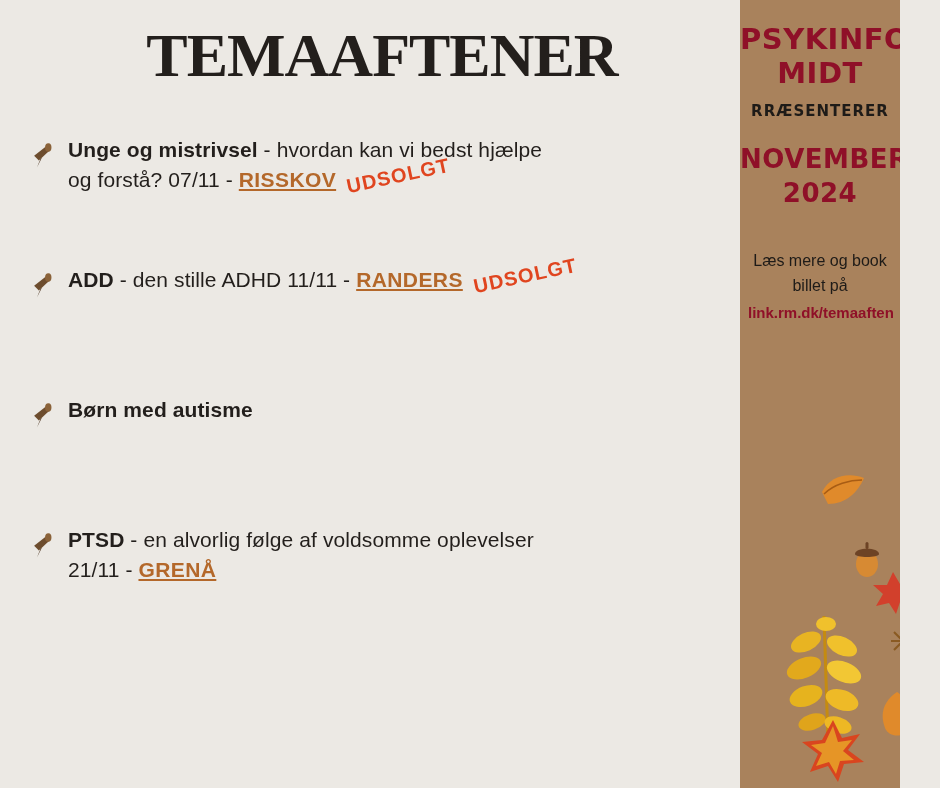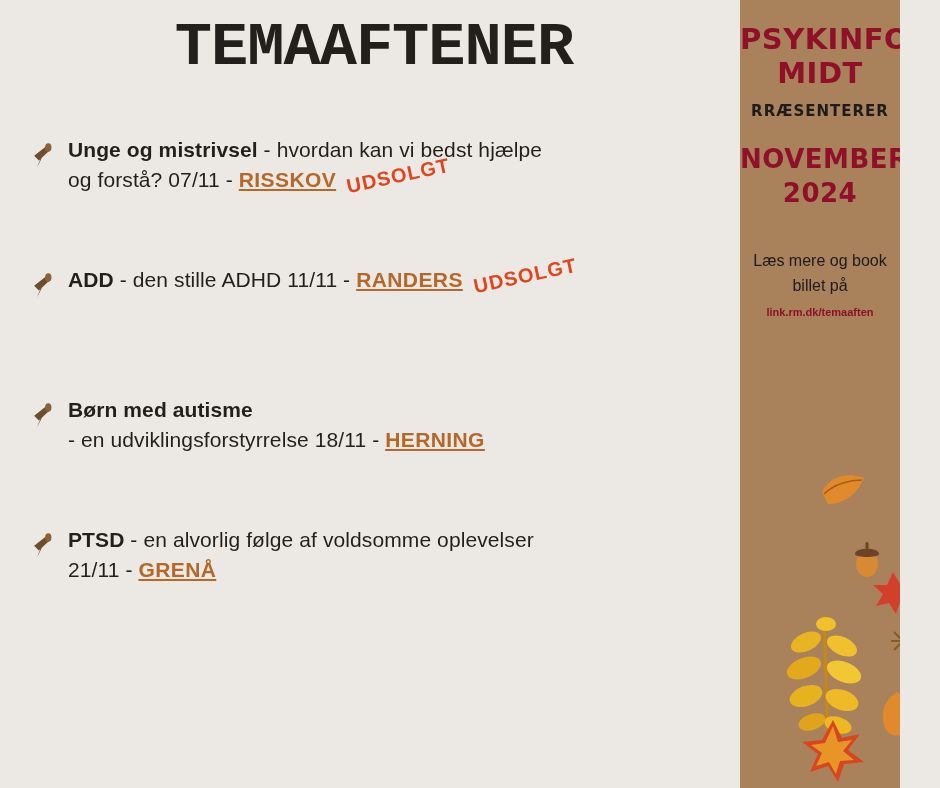--- a/index.html
+++ b/index.html
@@ -28,26 +28,26 @@
     height: 788px;
     background: #ece9e4;
     box-sizing: border-box;
   }
   .title {
     position: absolute;
     left: 0;
     top: 8px;
     width: 740px;
     text-align: center;
-    font-family: Liberation Mono, monospace;
+    font-family: Liberation Serif, serif;
     font-weight: bold;
     font-size: 62px;
     letter-spacing: -1px;
     color: #231f1c;
-    margin: 4px;
+    margin: 12px;
   }
 
   .events {
     position: absolute;
     top: 135px;
     left: 28px;
     width: 700px;
   }
   .event {
     position: relative;
@@ -140,21 +140,21 @@
     font-size: 16px;
     line-height: 25px;
     color: #1e1b18;
     padding: 0 8px;
   }
   .booking-link {
     display: block;
     margin-top: 2px;
     color: #8f1028;
     font-weight: bold;
-    font-size: 11px;
+    font-size: 15px;
     text-decoration: none;
   }
 
   
   .leaf { position: absolute; }
   .leaf svg { display: block; }
 </style>
 </head>
 <body>
 
@@ -204,23 +204,20 @@
           <svg width="30" height="30" viewBox="0 0 30 30">
             <g transform="rotate(-18 15 15)">
               <path d="M6 14 L22 8 L24 13 L9 20 Z" fill="#6d4d2e"></path>
               <path d="M13 18 L5 26 L11 19 Z" fill="#4e3620"></path>
               <ellipse cx="22" cy="10.5" rx="3.2" ry="4.2" fill="#8a6239" transform="rotate(20 22 10.5)"></ellipse>
             </g>
           </svg>
         </span>
         <div class="event-text">
           <b>Børn med autisme</b><span></span>
-          <span class="line2">
-            <span> - en udviklingsforstyrrelse 18/11 - </span><span class="city">HERNING</span>
-          </span>
         </div>
       </div>
 
       <div class="event">
         <span class="pin">
           <svg width="30" height="30" viewBox="0 0 30 30">
             <g transform="rotate(-18 15 15)">
               <path d="M6 14 L22 8 L24 13 L9 20 Z" fill="#6d4d2e"></path>
               <path d="M13 18 L5 26 L11 19 Z" fill="#4e3620"></path>
               <ellipse cx="22" cy="10.5" rx="3.2" ry="4.2" fill="#8a6239" transform="rotate(20 22 10.5)"></ellipse>

